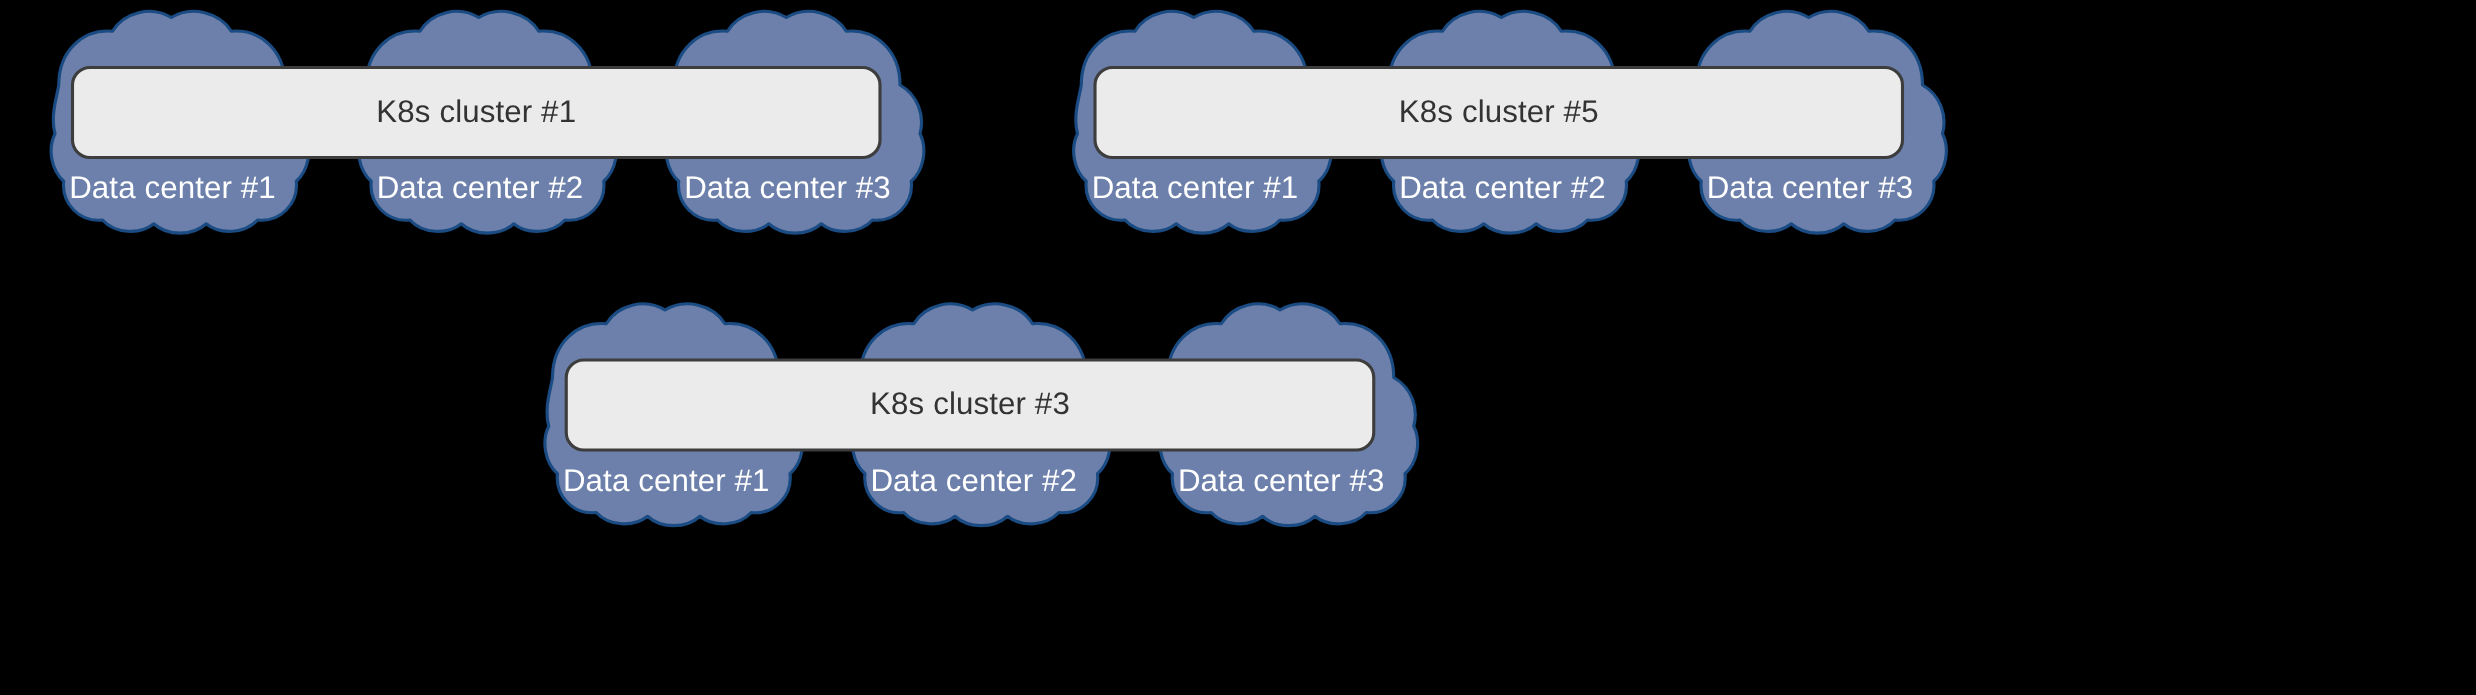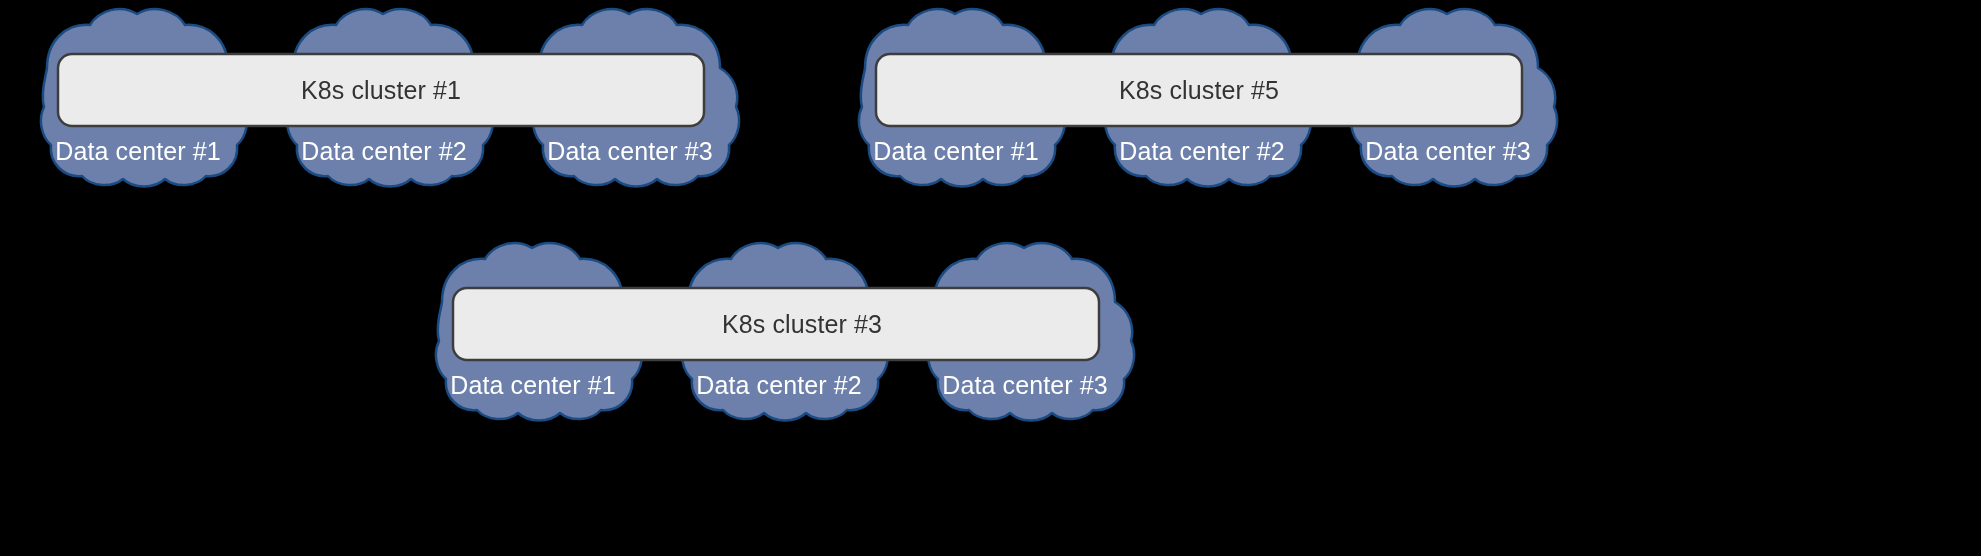--- a/index.html
+++ b/index.html
@@ -135,15 +135,15 @@
         </svg>
       </div>
       <div class="dc-label" style="left: 128px; top: 145px; color: rgb(255, 255, 255);">Data center #1</div>
       <div class="dc-label" style="left: 374px; top: 145px; color: rgb(255, 255, 255);">Data center #2</div>
       <div class="dc-label" style="left: 620px; top: 145px; color: rgb(255, 255, 255);">Data center #3</div>
       <div class="rect-layer">
         <svg class="rect-svg" width="735" height="180" viewBox="0 0 735 180">
           <rect x="48" y="48" width="646" height="72" rx="14" ry="14" fill="#ebebeb" stroke="#3d3d3d" stroke-width="2.5"></rect>
         </svg>
       </div>
-      <div class="k8s-label" style="left: 371px; top: 84px; color: rgb(51, 51, 51); margin-left: 26px;">K8s cluster #3</div>
+      <div class="k8s-label" style="left: 371px; top: 84px; color: rgb(51, 51, 51);">K8s cluster #3</div>
     </div>
   </div>
 
 </body></html>

